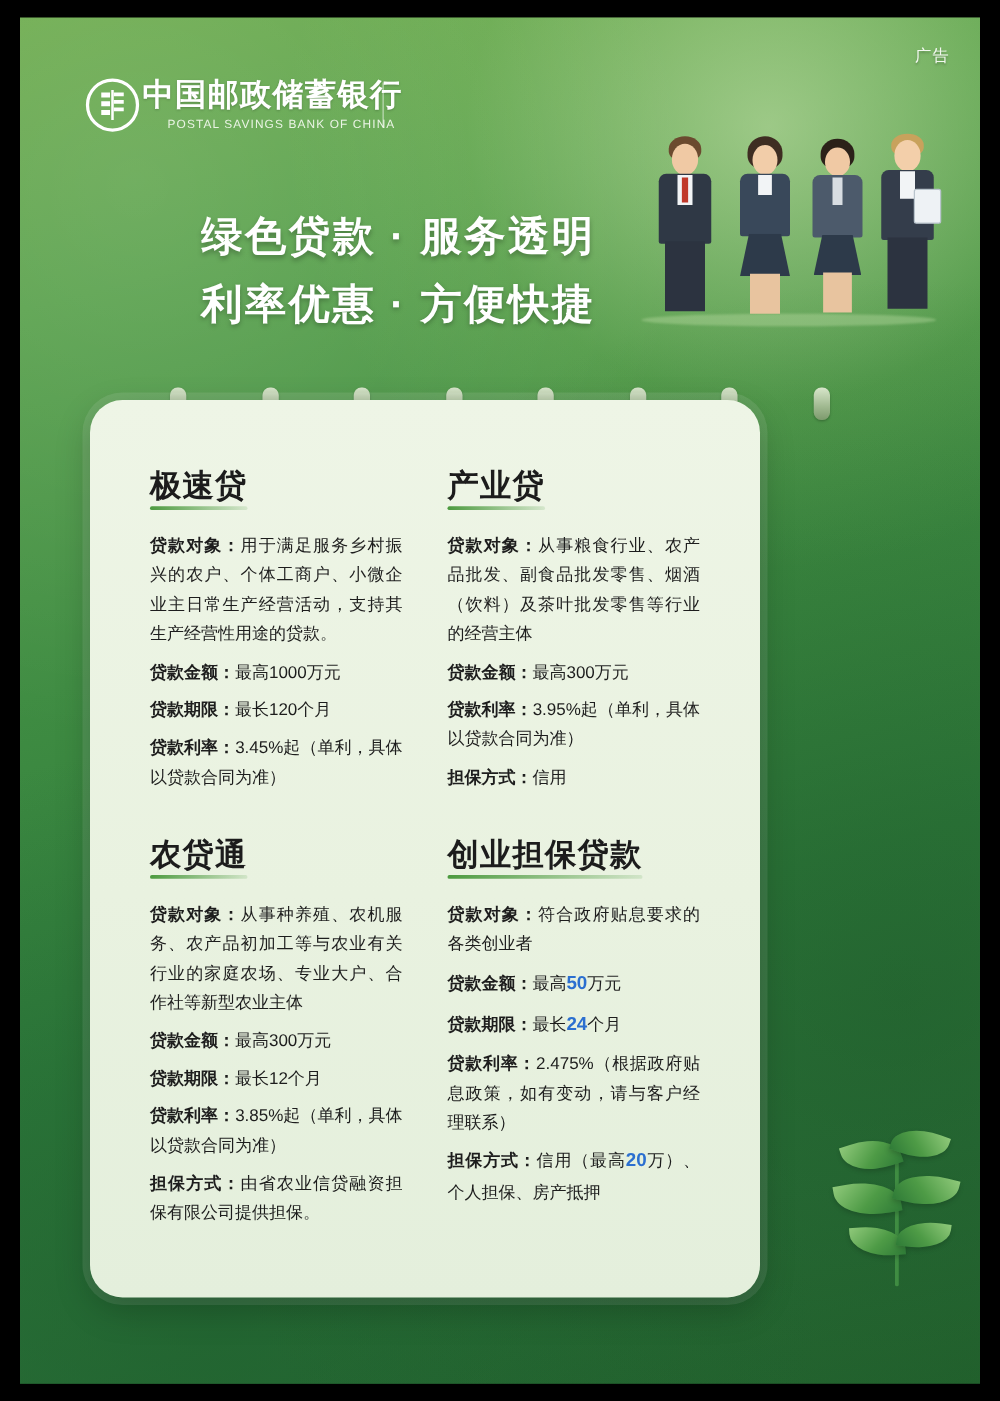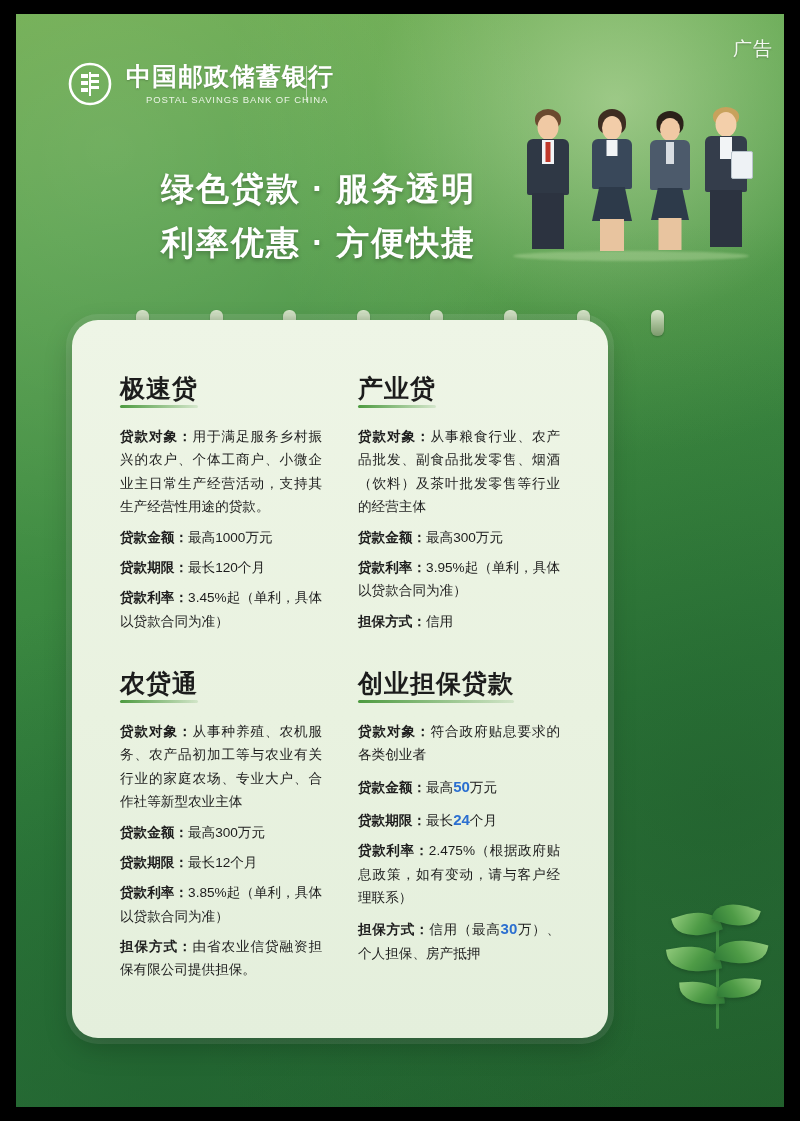--- a/index.html
+++ b/index.html
@@ -31,36 +31,35 @@
     left: 0; top: 0; right: 0; bottom: 0;
     background:
       radial-gradient(circle at 12% 12%, rgba(255,255,255,0.12) 0%, rgba(255,255,255,0) 38%),
       radial-gradient(circle at 92% 72%, rgba(20,70,30,0.35) 0%, rgba(0,0,0,0) 55%);
     pointer-events: none;
   }
 
   
   .ad-badge {
     position: absolute;
-    right: 11px;
+    right: 24px;
     top: 22px;
     color: #f2f8ef;
-    font-size: 19px;
+    font-size: 13px;
     letter-spacing: 1px;
     text-shadow: 0 1px 2px rgba(0,0,0,0.25);
   }
 
   
   .logo-wrap {
     position: absolute;
     left: 52px;
     top: 48px;
     display: flex;
     align-items: center;
-    gap: 12px;
   }
   .logo-mark {
     width: 44px;
     height: 44px;
     position: relative;
     flex: none;
   }
   .logo-text {
     line-height: 1;
     padding-left: 2px;
@@ -432,21 +431,21 @@
             <div class="row">
               <span class="lbl">贷款金额：</span><span>最高</span><span class="hl">50</span><span>万元</span>
             </div>
             <div class="row">
               <span class="lbl">贷款期限：</span><span>最长</span><span class="hl">24</span><span>个月</span>
             </div>
             <div class="row">
               <span class="lbl">贷款利率：</span><span>2.475%（根据政府贴息政策，如有变动，请与客户经理联系）</span>
             </div>
             <div class="row">
-              <span class="lbl">担保方式：</span><span>信用（最高</span><span class="hl">30</span><span>万）、个人担保、房产抵押</span>
+              <span class="lbl">担保方式：</span><span>信用（最高</span><span class="hl">20</span><span>万）、个人担保、房产抵押</span>
             </div>
           </div>
         </div>
 
       </div>
     </div>
   </div>
 
   <div class="leaves">
     <div class="stem" style="left:58px; top:20px; width:3px; height:120px;"></div>

